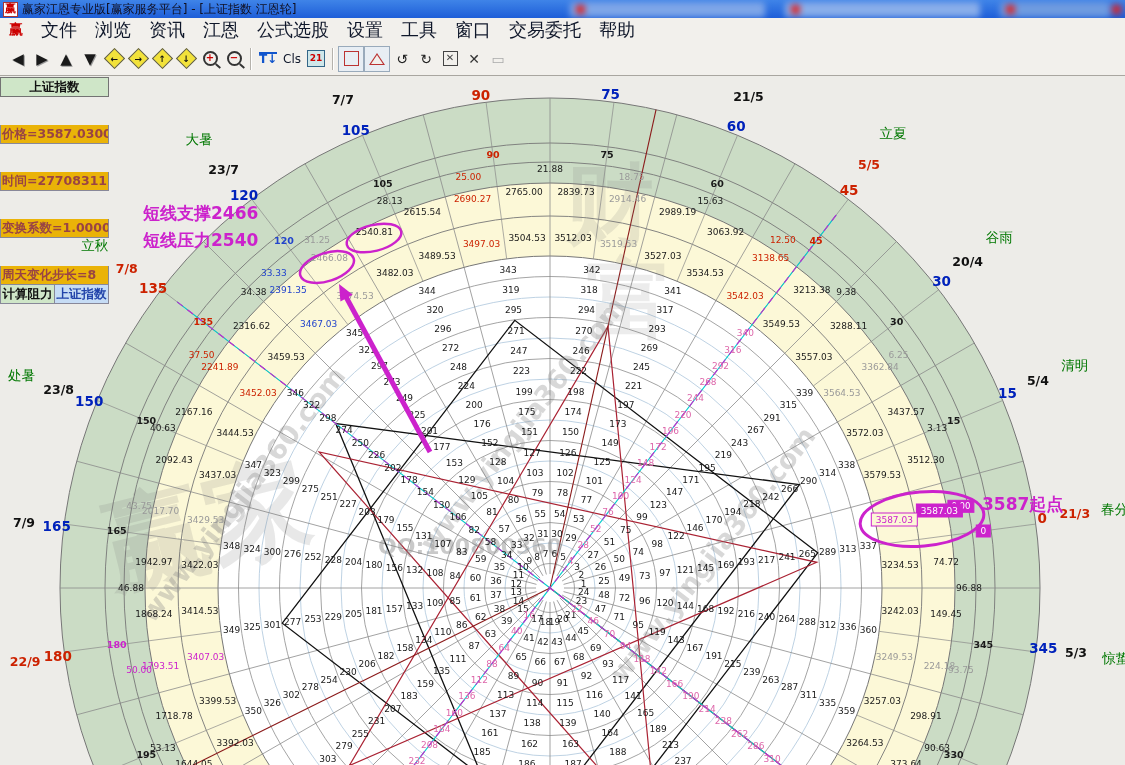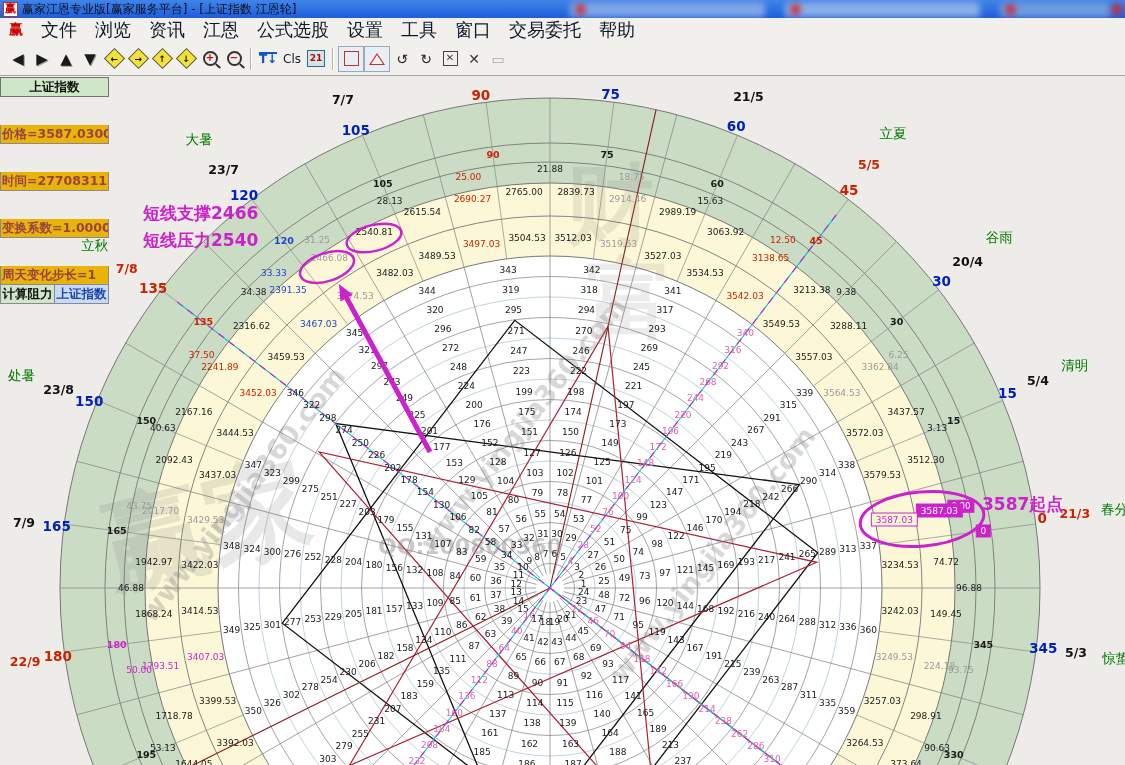--- a/index.html
+++ b/index.html
@@ -851,19 +851,19 @@
     <div class="tb-btn">
         <span class="grayed">▭</span>
       </div>
   </div>
 
   <div class="panel">
     <div class="p-head">上证指数</div>
     <div class="p-row">价格=3587.0300</div>
     <div class="p-row">时间=27708311</div>
     <div class="p-row">变换系数=1.00000</div>
-    <div class="p-row">周天变化步长=1</div>
+    <div class="p-row">周天变化步长=8</div>
     <div class="p-btns">
       <div class="p-btn res">计算阻力</div>
       <div class="p-btn sup">上证指数</div>
     </div>
   </div>
 </div>
 
 </body></html>

